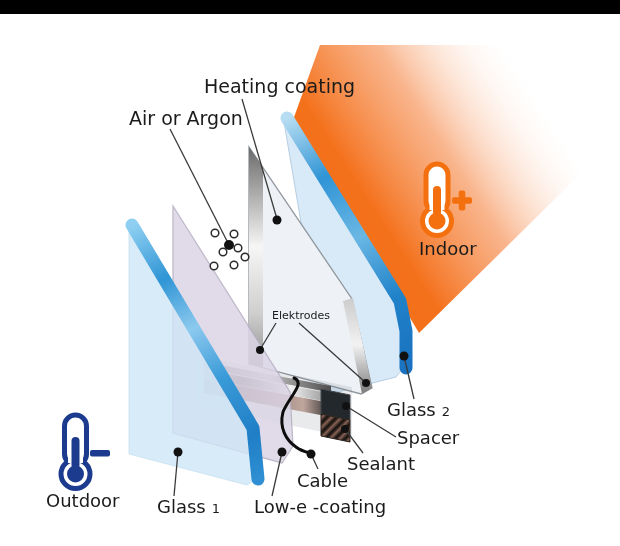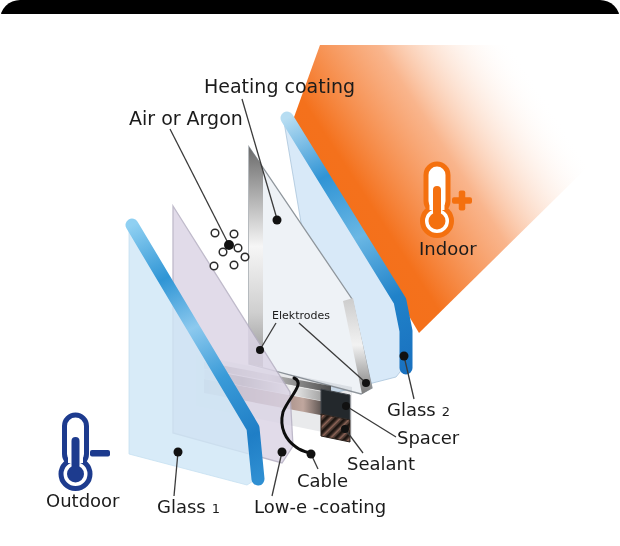--- a/index.html
+++ b/index.html
@@ -2,21 +2,20 @@
 <html><head>
 <meta charset="utf-8">
 <style>
   html,body{margin:0;padding:0;background:#ffffff;}
   .stage{
     position:relative;
     width:620px;height:546px;
     background:#ffffff;
     overflow:hidden;
     font-family:"DejaVu Sans","Liberation Sans",sans-serif;
-    border-radius:20px;
   }
   svg{display:block;}
   .lbl{font-size:18px;fill:#1b1b1b;}
   .lbl-lg{font-size:19px;fill:#1b1b1b;}
   .lbl-sm{font-size:11px;fill:#1b1b1b;}
   .lbl-num{font-size:13px;fill:#1b1b1b;}
   .leader{stroke:#3a3a3a;stroke-width:1.3;fill:none;}
   .leader-dot{fill:#111111;}
   .bubble{fill:#ffffff;stroke:#2b2b2b;stroke-width:1.5;}
 </style>

